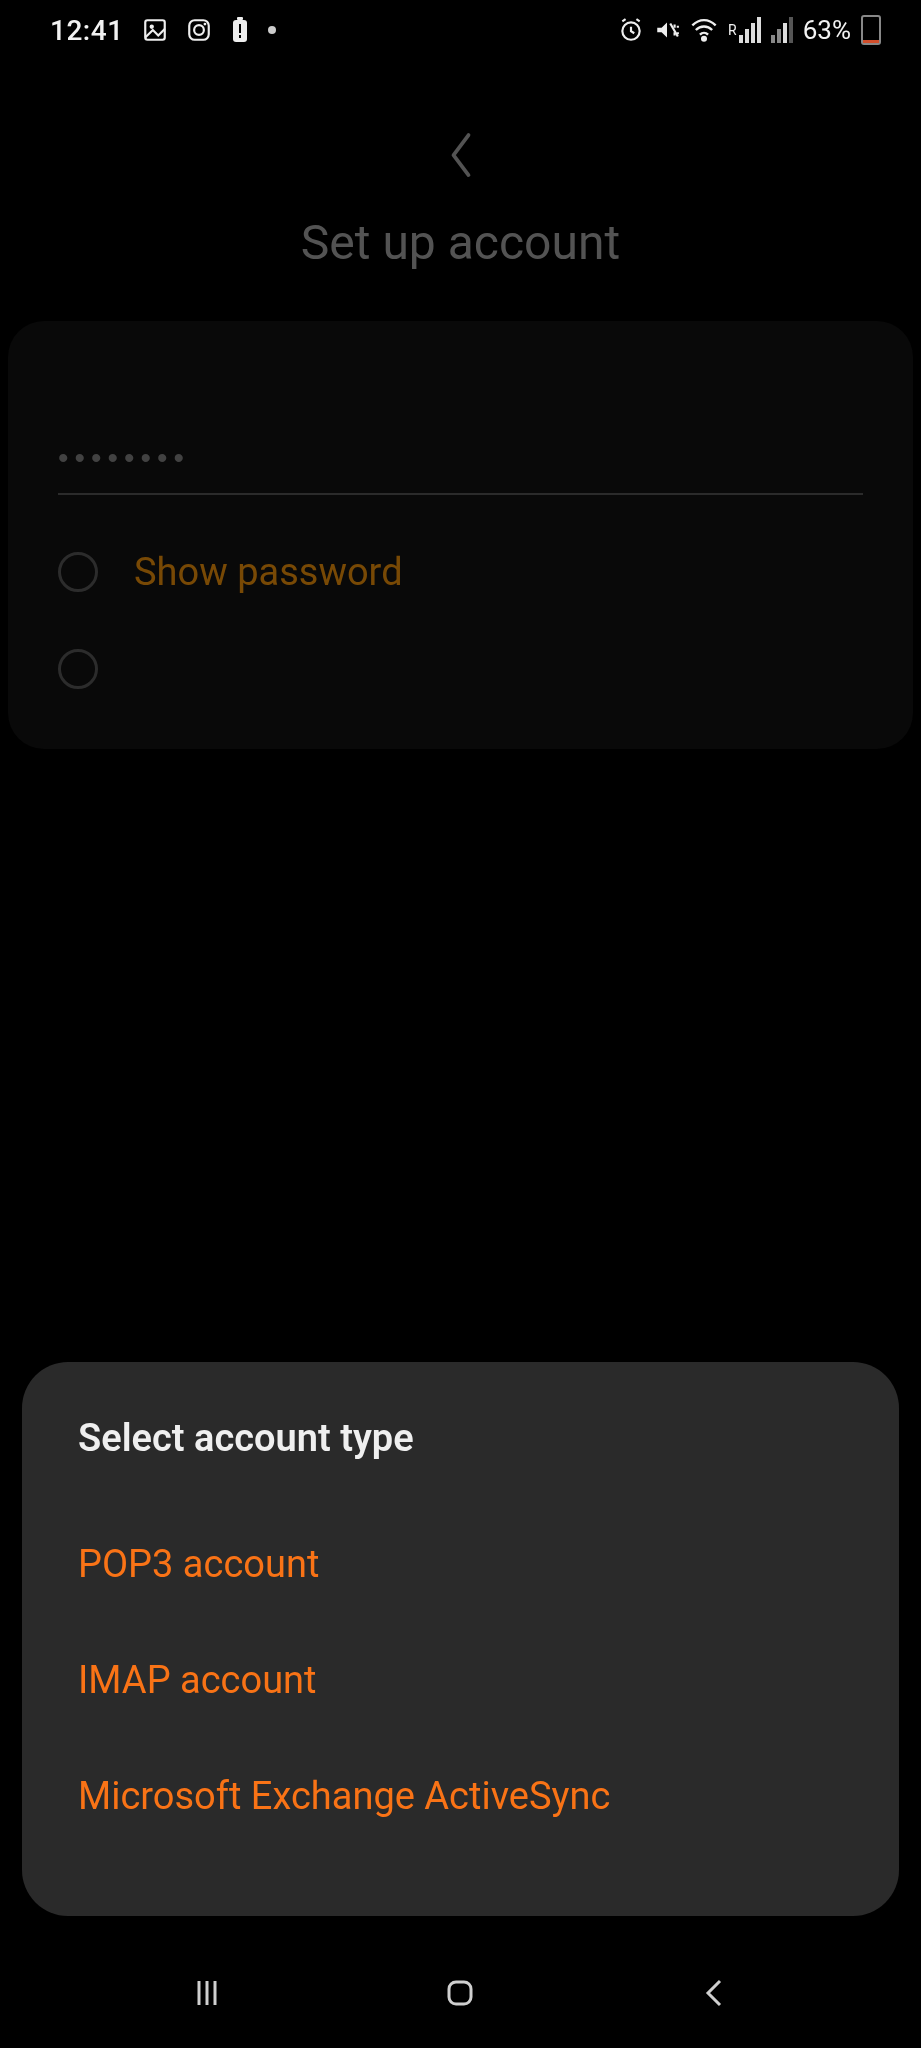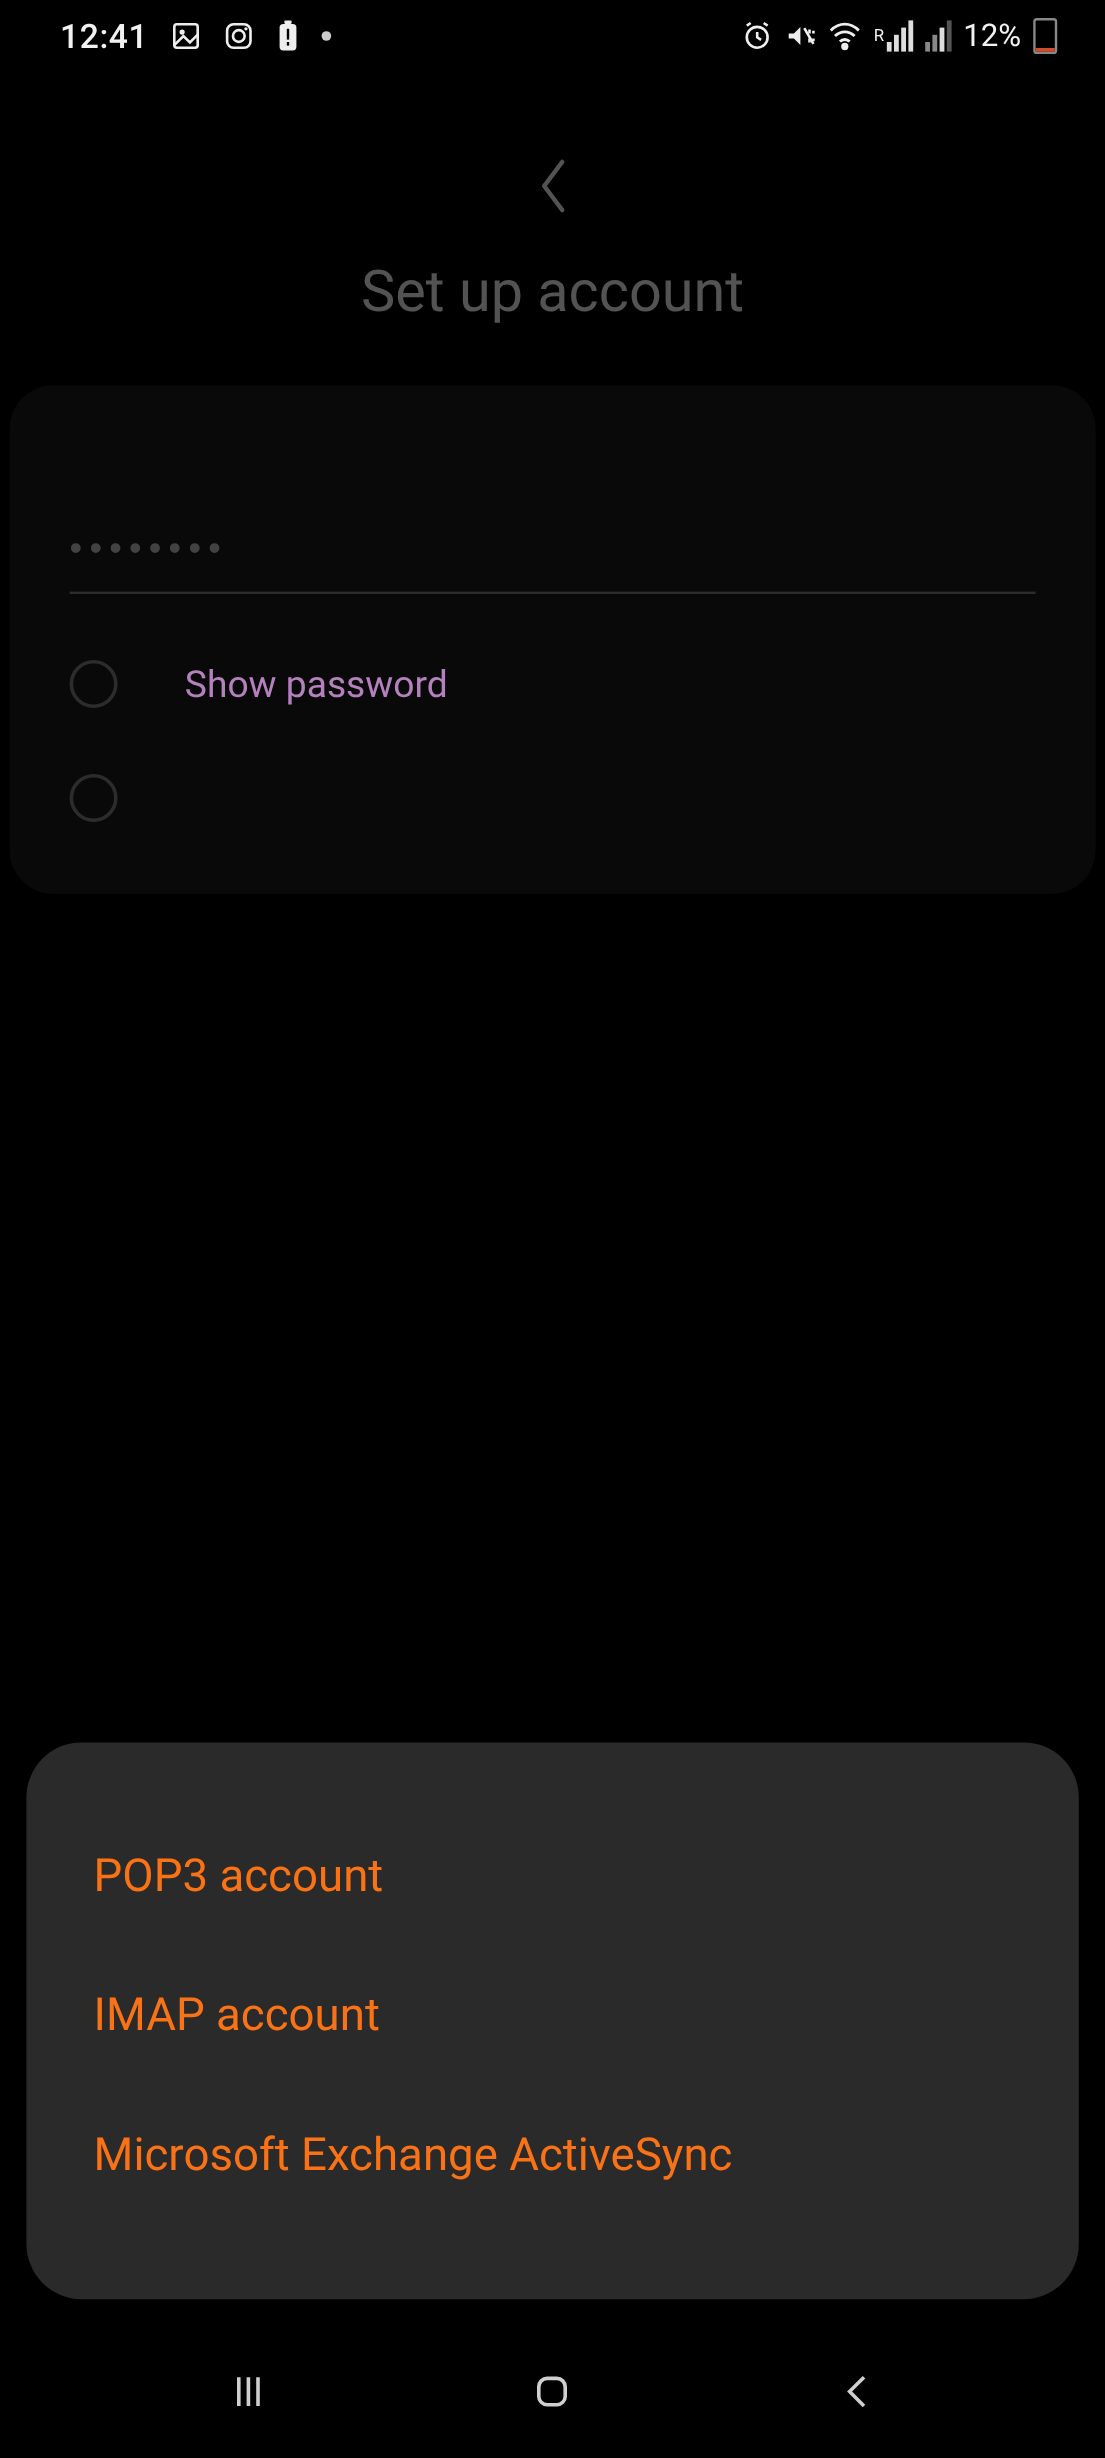--- a/index.html
+++ b/index.html
@@ -27,21 +27,21 @@
   .app-header .back-chevron svg { width: 34px; height: 50px; }
   .app-header .title { font-size: 48px; color: #6f6f6f; font-weight: 400; }
   
   .card { margin: 0 8px; background: #0c0c0c; border-radius: 36px; padding: 60px 50px 50px; }
   .field { margin-bottom: 40px; }
   .field.email input { width:100%; background: transparent; border: none; border-bottom: 3px solid #a9431d; color: #585858; font-size: 38px; padding: 10px 0 18px; outline:none; }
   .field.password { margin-top: 50px; }
   .field.password input { width:100%; background: transparent; border: none; border-bottom: 2px solid #3a3a3a; color: #585858; font-size: 30px; letter-spacing: 6px; padding: 10px 0 18px; outline:none; }
   .check-row { display:flex; align-items:center; gap: 36px; margin-top: 55px; }
   .checkbox-circle { width: 40px; height: 40px; border: 3px solid #3b3b3b; border-radius: 50%; flex: 0 0 40px; }
-  .check-label { font-size: 31px; color: #f0abfc; margin-left: 20px; }
+  .check-label { font-size: 38px; color: #a16207; }
   
   .dim-overlay { position:absolute; inset:60px 0 0 0; background: rgba(0,0,0,0.25); pointer-events:none; }
   
   .bottom-sheet { position:absolute; left: 22px; right: 22px; bottom: 132px; background: #2a2a2a; border-radius: 46px; padding: 54px 56px 62px; }
   .bottom-sheet .sheet-title { font-size: 38px; font-weight: 600; color: #efefef; margin-bottom: 46px; }
   .bottom-sheet .option { font-size: 38px; color: #f97316; padding: 36px 0; }
   
   .nav-bar { position:absolute; bottom: 0; left:0; right:0; height: 110px; display:flex; align-items:center; justify-content:space-around; padding: 0 80px; }
   .nav-btn { display:inline-flex; align-items:center; justify-content:center; width: 80px; height: 80px; }
   .nav-btn svg { stroke: #cfcfcf; stroke-width: 3; fill: none; }
@@ -111,21 +111,21 @@
           </span>
       </span>
       <span class="ico">
         <span class="bars dim">
             <span></span>
             <span></span>
             <span style="background:#ddd"></span>
             <span style="background:#555"></span>
           </span>
       </span>
-      <span>12%</span>
+      <span>63%</span>
       <span class="battery">
         <span class="body">
             <span class="fill"></span>
           </span>
       </span>
     </div>
   </div>
 
   <div class="app-header">
     <span class="back-chevron">
@@ -145,20 +145,21 @@
       <span class="check-label">Show password</span>
     </div>
     <div class="check-row" style="margin-top:55px; margin-bottom:10px;">
       <span class="checkbox-circle"></span>
     </div>
   </div>
 
   <div class="dim-overlay"></div>
 
   <div class="bottom-sheet">
+    <div class="sheet-title">Select account type</div>
     <div class="option">POP3 account</div>
     <div class="option">IMAP account</div>
     <div class="option">Microsoft Exchange ActiveSync</div>
   </div>
 
   <div class="nav-bar">
     <span class="nav-btn">
       <svg width="40" height="40" viewBox="0 0 40 40">
           <line x1="12" y1="8" x2="12" y2="32"></line>
           <line x1="20" y1="8" x2="20" y2="32"></line>

